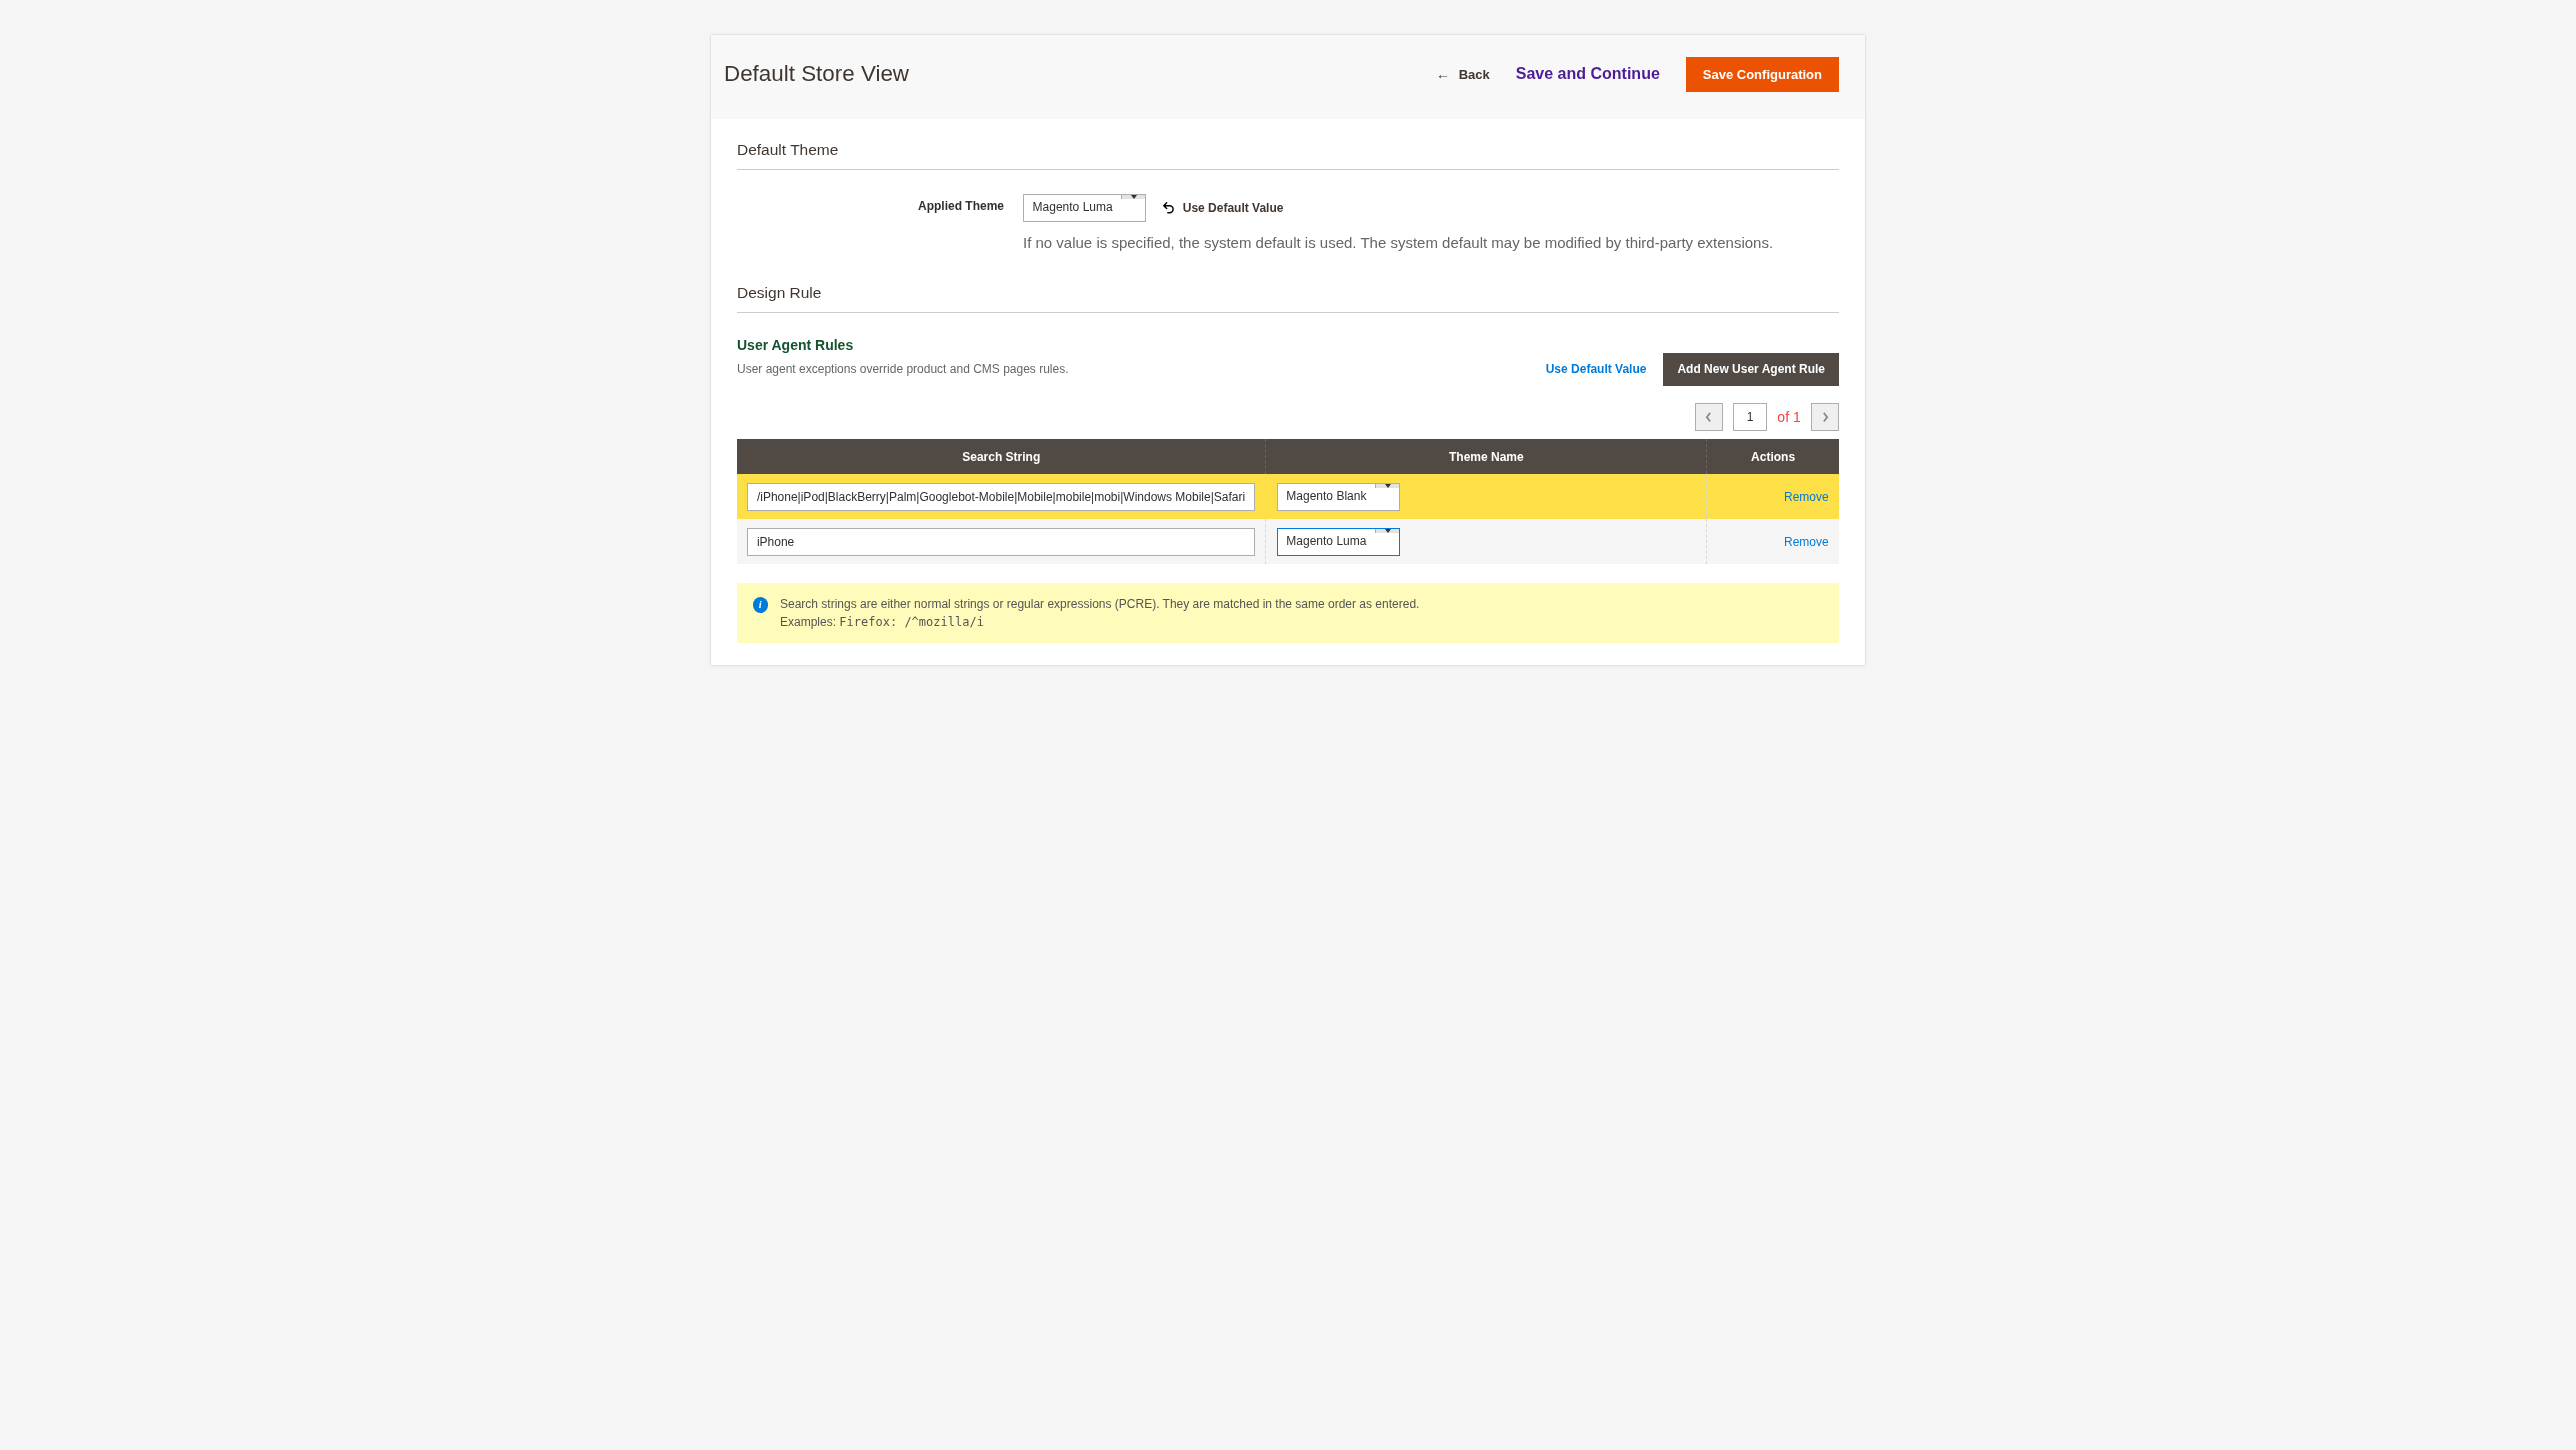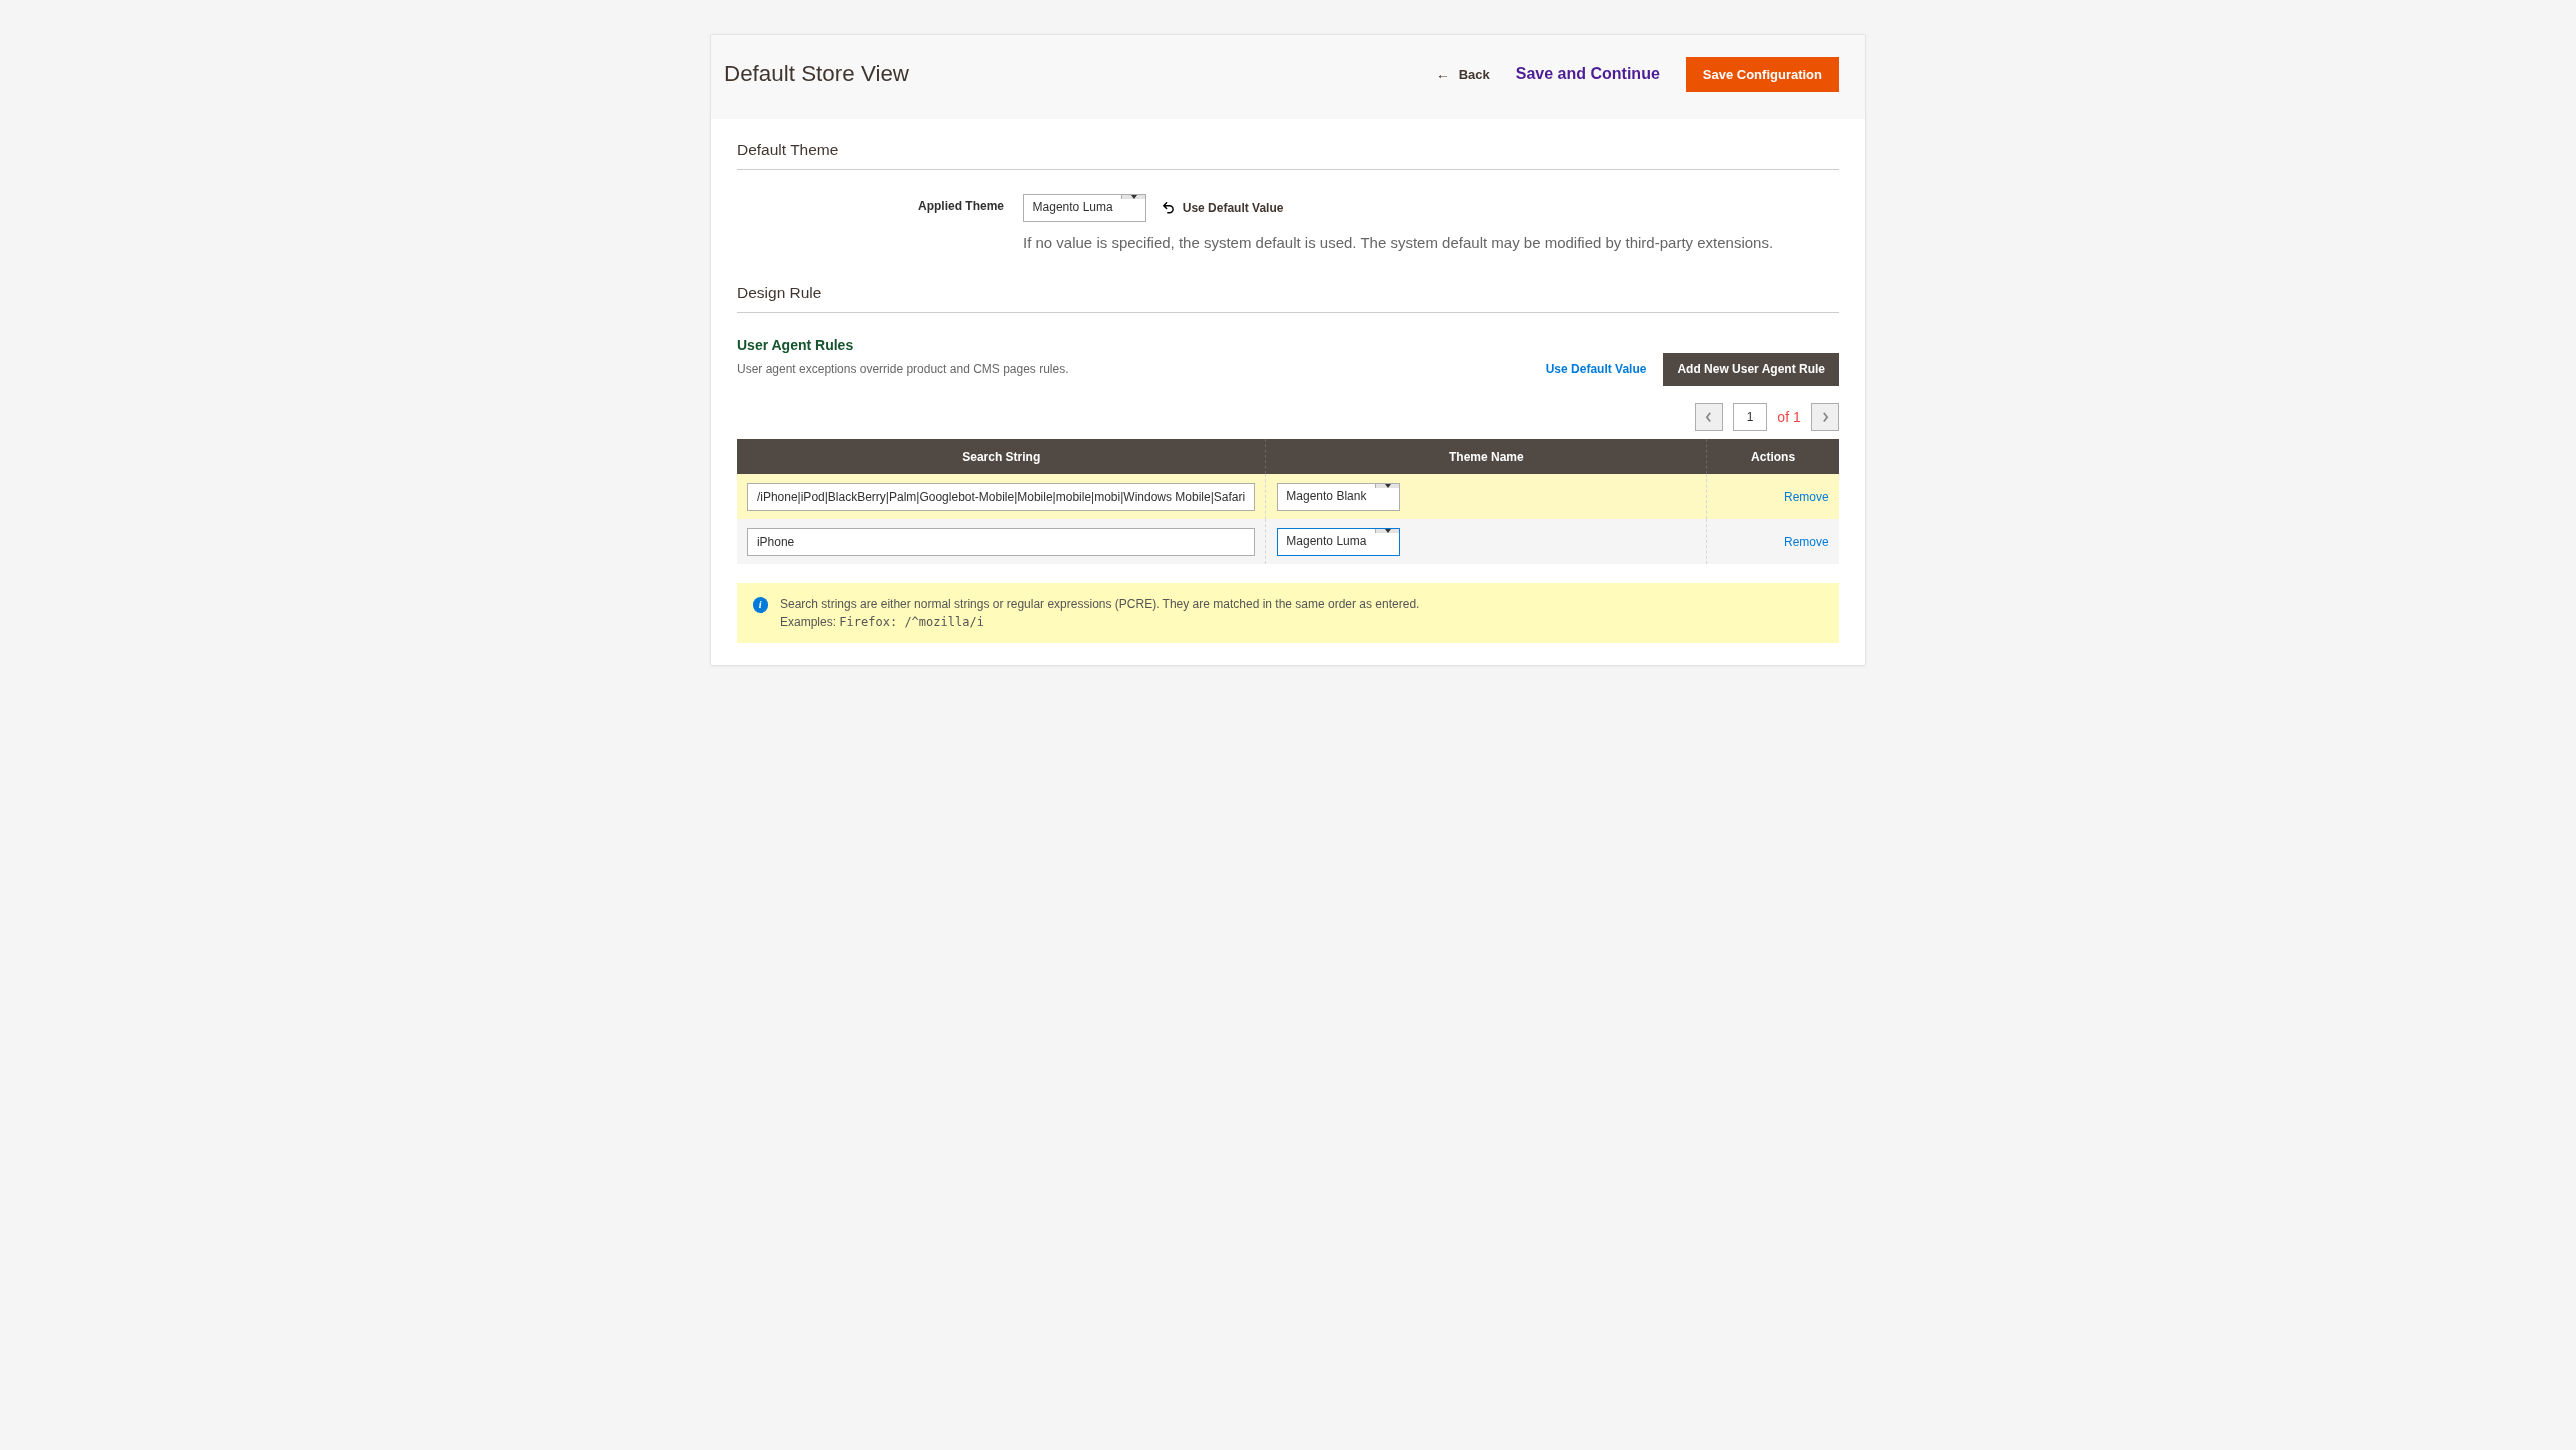--- a/index.html
+++ b/index.html
@@ -140,21 +140,21 @@
 
       <table class="grid">
         <thead>
           <tr>
             <th class="col-search">Search String</th>
             <th class="col-theme">Theme Name</th>
             <th class="col-actions">Actions</th>
           </tr>
         </thead>
         <tbody>
-          <tr style="background:#fef9c3">
+          <tr style="background:#fde047">
             <td class="col-search">
               <input class="text-input" value="/iPhone|iPod|BlackBerry|Palm|Googlebot-Mobile|Mobile|mobile|mobi|Windows Mobile|Safari" style="">
             </td>
             <td class="col-theme">
               <div class="select-wrap">
                 <div class="select-value" style="min-width:95px">Magento Blank</div>
                 <div class="select-btn">
                   <div class="caret-down"></div>
                 </div>
               </div>

